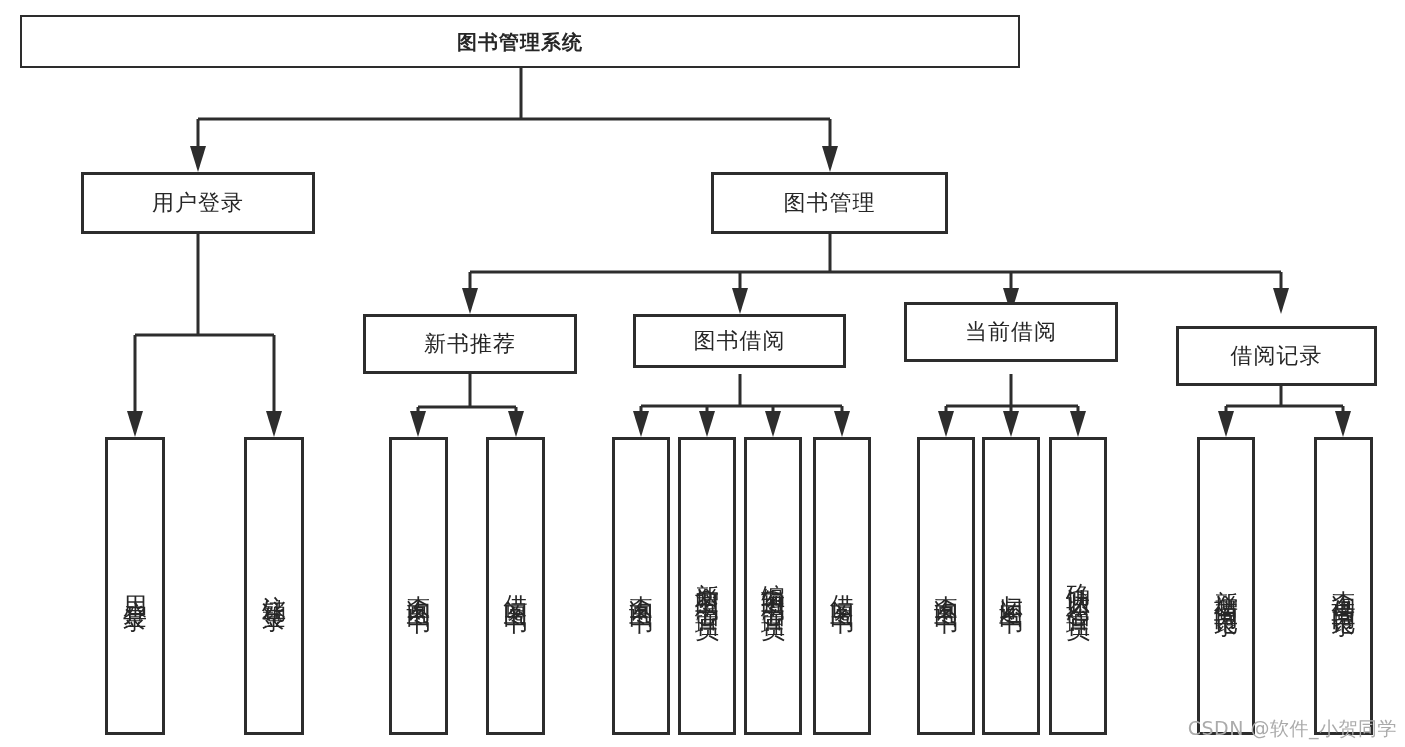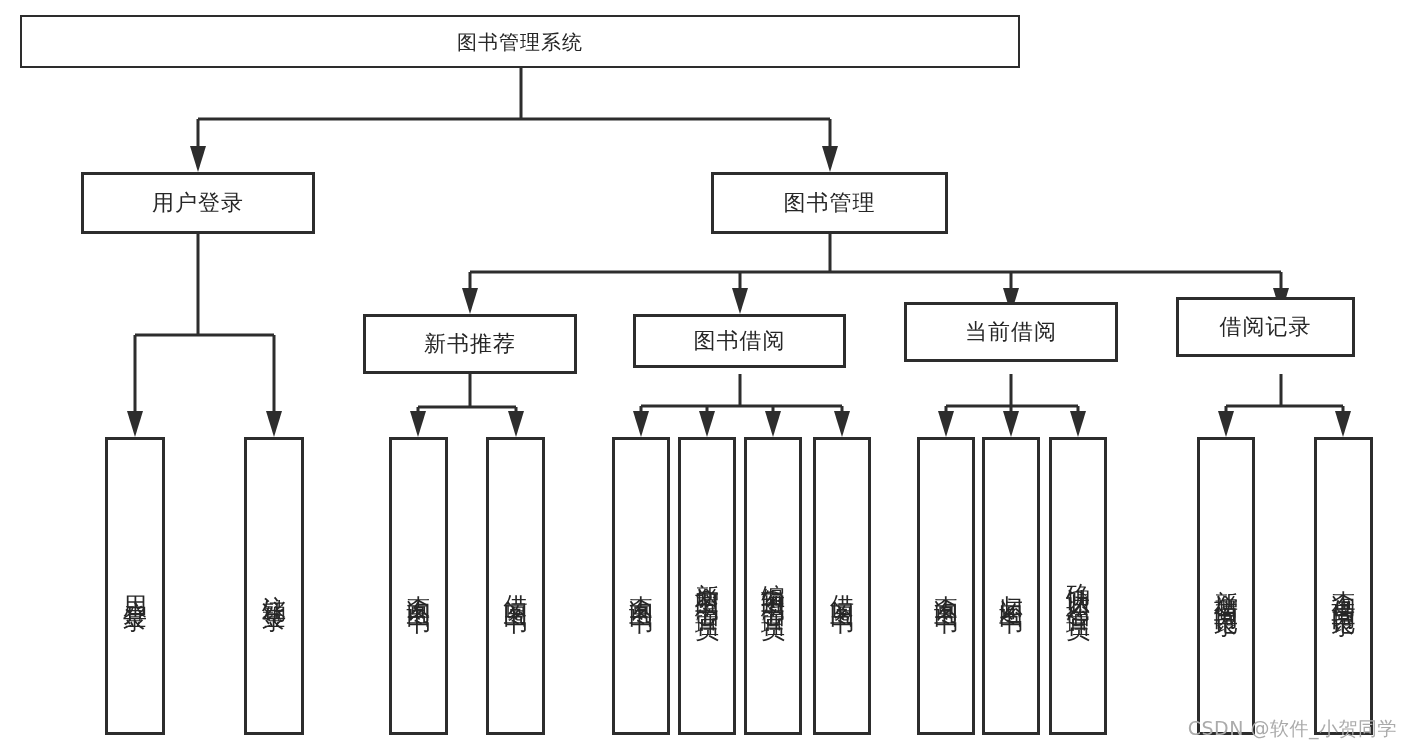--- a/index.html
+++ b/index.html
@@ -15,21 +15,21 @@
     overflow:hidden;color:var(--text);
   }
   #connectors{position:absolute;left:0;top:0;color:var(--line);}
   .box{
     position:absolute;box-sizing:border-box;background:#fff;
     border:3px solid var(--line);
     display:flex;align-items:center;justify-content:center;
     color:var(--text);line-height:1;
   }
   .hbox{font-size:22px;letter-spacing:1px;}
-  .rootbox{border-width:2px;font-size:20px;}
+  .rootbox{border-width:2px;font-size:20px;font-weight:bold;}
   .vbox{
     top:437px;height:298px;width:58px;
     writing-mode:vertical-rl;
     font-size:24px;letter-spacing:5px;
   }
   .watermark{
     position:absolute;top:716px;right:8px;z-index:5;
     font-size:19px;letter-spacing:0.5px;color:var(--watermark);
     white-space:nowrap;
     margin-left:44px;
@@ -81,21 +81,21 @@
   </svg>
 
   <div class="box hbox rootbox" style="left:20px;top:15px;width:1000px;height:53px">图书管理系统</div>
 
   <div class="box hbox" style="left:81px;top:172px;width:234px;height:62px">用户登录</div>
   <div class="box hbox" style="left:711px;top:172px;width:237px;height:62px">图书管理</div>
 
   <div class="box hbox" style="left:363px;top:314px;width:214px;height:60px">新书推荐</div>
   <div class="box hbox" style="left:633px;top:314px;width:213px;height:54px">图书借阅</div>
   <div class="box hbox" style="left:904px;top:302px;width:214px;height:60px">当前借阅</div>
-  <div class="box hbox" style="left:1176px;top:297px;width:179px;height:60px">借阅记录</div>
+  <div class="box hbox" style="left:1176px;top:326px;width:201px;height:60px">借阅记录</div>
 
   <div class="box vbox" style="left:105px;width:60px">用户登录</div>
   <div class="box vbox" style="left:244px;width:60px">注销登录</div>
 
   <div class="box vbox" style="left:389px;width:59px">查询图书</div>
   <div class="box vbox" style="left:486px;width:59px">借阅图书</div>
 
   <div class="box vbox" style="left:612px">查询图书</div>
   <div class="box vbox" style="left:678px">新增图书（管理员）</div>
   <div class="box vbox" style="left:744px">编辑图书（管理员）</div>

